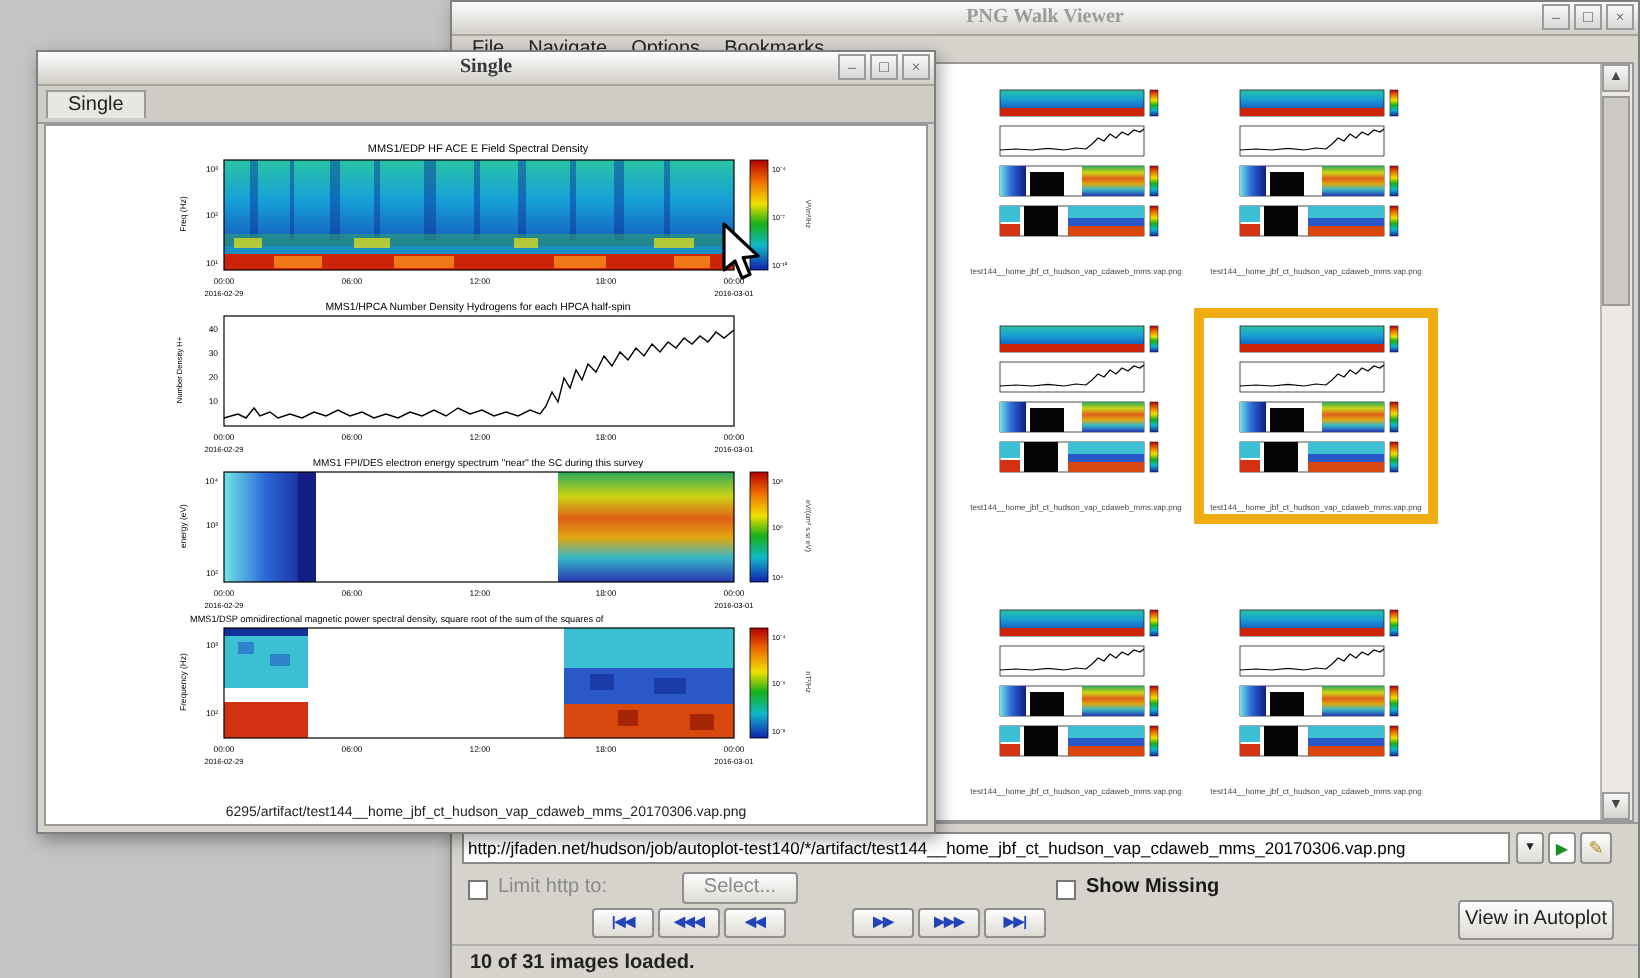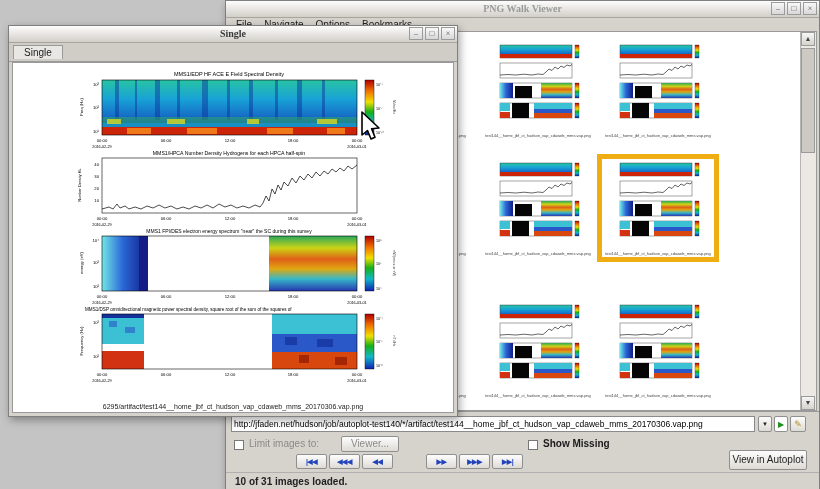--- a/index.html
+++ b/index.html
@@ -35,21 +35,21 @@
              white-space:nowrap;overflow:hidden;color:#000;}
   .btn{position:absolute;background:linear-gradient(#fdfdfd,#dedbd5);border:1px solid #8f8f8f;border-radius:2px;
        font-size:10px;text-align:center;color:#222;box-sizing:border-box;}
   .navbtn{color:#2244bb;font-size:7px;font-weight:bold;letter-spacing:-.5px;line-height:13px;width:31px;height:15px;top:42px;}
   .cb{position:absolute;width:10px;height:10px;background:#fff;border:1px solid #777;box-sizing:border-box;}
   .dimlabel{position:absolute;font-size:10px;color:#8a8a8a;}
   .darklabel{position:absolute;font-size:10px;color:#1a1a1a;font-weight:bold;}
   #status-sep{position:absolute;left:0;right:0;top:60px;border-top:1px solid #b0b0b0;}
   #status-text{position:absolute;left:9px;top:64px;font-size:10px;font-weight:bold;color:#222;}
   
-  #single{left:8px;top:25px;width:448px;height:390px;}
+  #single{left:18px;top:25px;width:448px;height:390px;}
   #tabstrip{position:absolute;left:0;right:0;top:17px;height:18px;background:#d0cdc7;border-bottom:1px solid #9a9a9a;}
   #tab-single{position:absolute;left:4px;top:2px;padding:1px 10px;background:#e9e7e3;border:1px solid #9a9a9a;
               border-bottom:none;font-size:10px;color:#222;}
   #single-content{position:absolute;left:3px;top:36px;right:3px;bottom:3px;background:#fff;border:1px solid #9a9a9a;}
   #plot-svg{position:absolute;left:4px;top:2px;}
   #single-caption{position:absolute;left:0;right:0;bottom:2px;text-align:center;font-size:7px;color:#222;}
   #cursor{position:absolute;left:360px;top:110px;z-index:60;}
 </style>
 </head>
 <body>
@@ -185,22 +185,22 @@
     </div>
   </div>
 
   <div id="bottom-panel">
     <div id="url-field">http://jfaden.net/hudson/job/autoplot-test140/*/artifact/test144__home_jbf_ct_hudson_vap_cdaweb_mms_20170306.vap.png</div>
     <div class="btn" style="left:532px;top:4px;width:14px;height:16px;font-size:6px;line-height:15px"><span>▼</span></div>
     <div class="btn" style="left:548px;top:4px;width:14px;height:16px;background:#fff;font-size:8px;line-height:15px;color:#1e8f1e"><span>▶</span></div>
     <div class="btn" style="left:564px;top:4px;width:16px;height:16px;font-size:9px;line-height:14px;color:#b0891a"><span>✎</span></div>
 
     <div class="cb" style="left:8px;top:28px"></div>
-    <div class="dimlabel" style="left:23px;top:26px">Limit images to:</div>
-    <div class="btn" style="left:115px;top:24px;width:58px;height:16px;line-height:14px;color:#8a8a8a">Viewer...</div>
+    <div class="dimlabel" style="left:23px;top:26px">Limit http to:</div>
+    <div class="btn" style="left:115px;top:24px;width:58px;height:16px;line-height:14px;color:#8a8a8a">Select...</div>
     <div class="cb" style="left:302px;top:28px"></div>
     <div class="darklabel" style="left:317px;top:26px">Show Missing</div>
 
     <div class="btn navbtn" style="left:70px">|◀◀</div>
     <div class="btn navbtn" style="left:103px">◀◀◀</div>
     <div class="btn navbtn" style="left:136px">◀◀</div>
     <div class="btn navbtn" style="left:200px">▶▶</div>
     <div class="btn navbtn" style="left:233px">▶▶▶</div>
     <div class="btn navbtn" style="left:266px">▶▶|</div>
 

